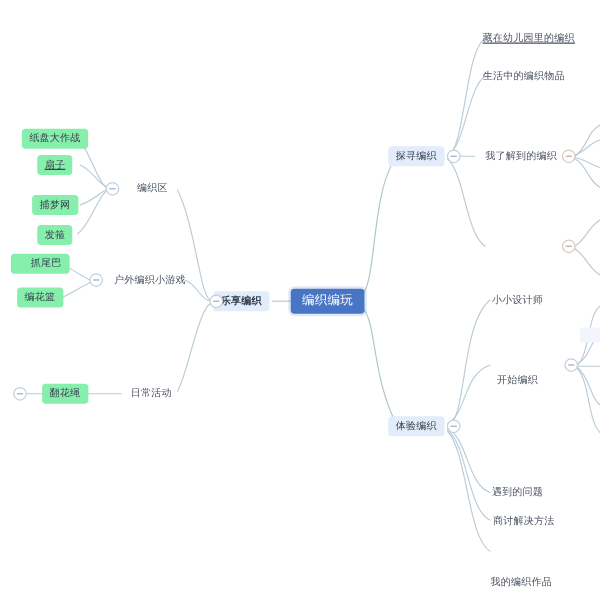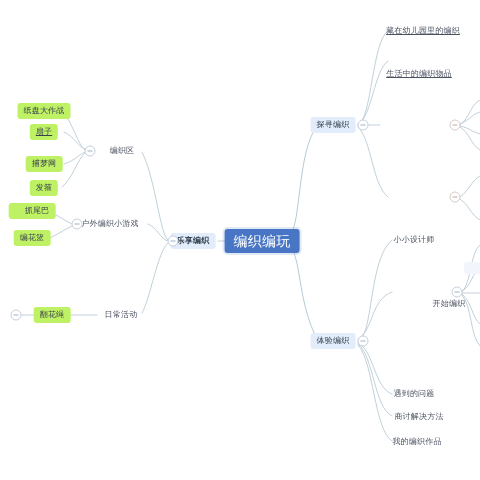--- a/index.html
+++ b/index.html
@@ -32,33 +32,33 @@
     color: #3d4450;
     border-radius: 3px;
     padding: 4px 6px;
     transform: translate(-50%, -50%);
   }
   .node.leaf {
     background: transparent;
     color: #4a5160;
   }
   .node.sub {
-    background: #bef264;
+    background: #86efac;
     color: #39404e;
   }
   .node.branch {
     background: #e2ecfa;
     color: #33404f;
   }
   .node.root {
     background: #4876c4;
     color: #ffffff;
     border-radius: 3px;
     padding: 5px 9px;
-    font-size: 14px;
+    font-size: 10px;
     box-shadow: 0 0 0 2px rgba(72,118,196,0.16);
   }
   .node.ghost {
     background: #f2f5fb;
     color: #c9d2e0;
   }
   .toggle {
     position: absolute;
     width: 11px; height: 11px;
     border-radius: 50%;
@@ -161,21 +161,21 @@
     <span class="bar"></span>
   </div>
 
   <div class="node leaf" style="left:122px; top:151px;">
     <span>编织区</span>
   </div>
   <div class="toggle" style="left:90px; top:151px;">
     <span class="bar"></span>
   </div>
 
-  <div class="node leaf" style="left:110px; top:224px;justify-content:flex-end;">
+  <div class="node leaf" style="left:120px; top:224px;justify-content:flex-end;">
     <span>户外编织小游戏</span>
   </div>
   <div class="toggle" style="left:77px; top:224px;">
     <span class="bar"></span>
   </div>
 
   <div class="node leaf" style="left:121px; top:315px;">
     <span>日常活动</span>
   </div>
 
@@ -200,44 +200,47 @@
   <div class="node branch" style="left:333px; top:341px;">
     <span>体验编织</span>
   </div>
   <div class="toggle" style="left:363px; top:341px;">
     <span class="bar"></span>
   </div>
 
   <div class="node leaf" style="left:423px; top:31px;text-decoration:underline;">
     <span>藏在幼儿园里的编织</span>
   </div>
-  <div class="node leaf" style="left:419px; top:74px;text-decoration:underline;">
+  <div class="node leaf" style="left:419px; top:61px;">
     <span>生活中的编织物品</span>
+  </div>
+  <div class="node leaf" style="left:417px; top:125px;">
+    <span>我了解到的编织</span>
   </div>
   <div class="toggle warm" style="left:455px; top:125px;">
     <span class="bar"></span>
   </div>
   <div class="toggle warm" style="left:455px; top:197px;">
     <span class="bar"></span>
   </div>
 
   <div class="node leaf" style="left:414px; top:240px;">
     <span>小小设计师</span>
   </div>
-  <div class="node leaf" style="left:414px; top:304px;margin-left:35px;">
+  <div class="node leaf" style="left:414px; top:304px;">
     <span>开始编织</span>
   </div>
   <div class="toggle" style="left:457px; top:292px;">
     <span class="bar"></span>
   </div>
   <div class="node leaf" style="left:414px; top:394px;">
     <span>遇到的问题</span>
   </div>
   <div class="node leaf" style="left:419px; top:417px;">
     <span>商讨解决方法</span>
   </div>
-  <div class="node leaf" style="left:417px; top:442px;">
+  <div class="node leaf" style="left:417px; top:466px;">
     <span>我的编织作品</span>
   </div>
 
   <div class="node ghost" style="left:477px; top:268px; width:26px; height:12px;"></div>
 
 </div>
 
 </body></html>

